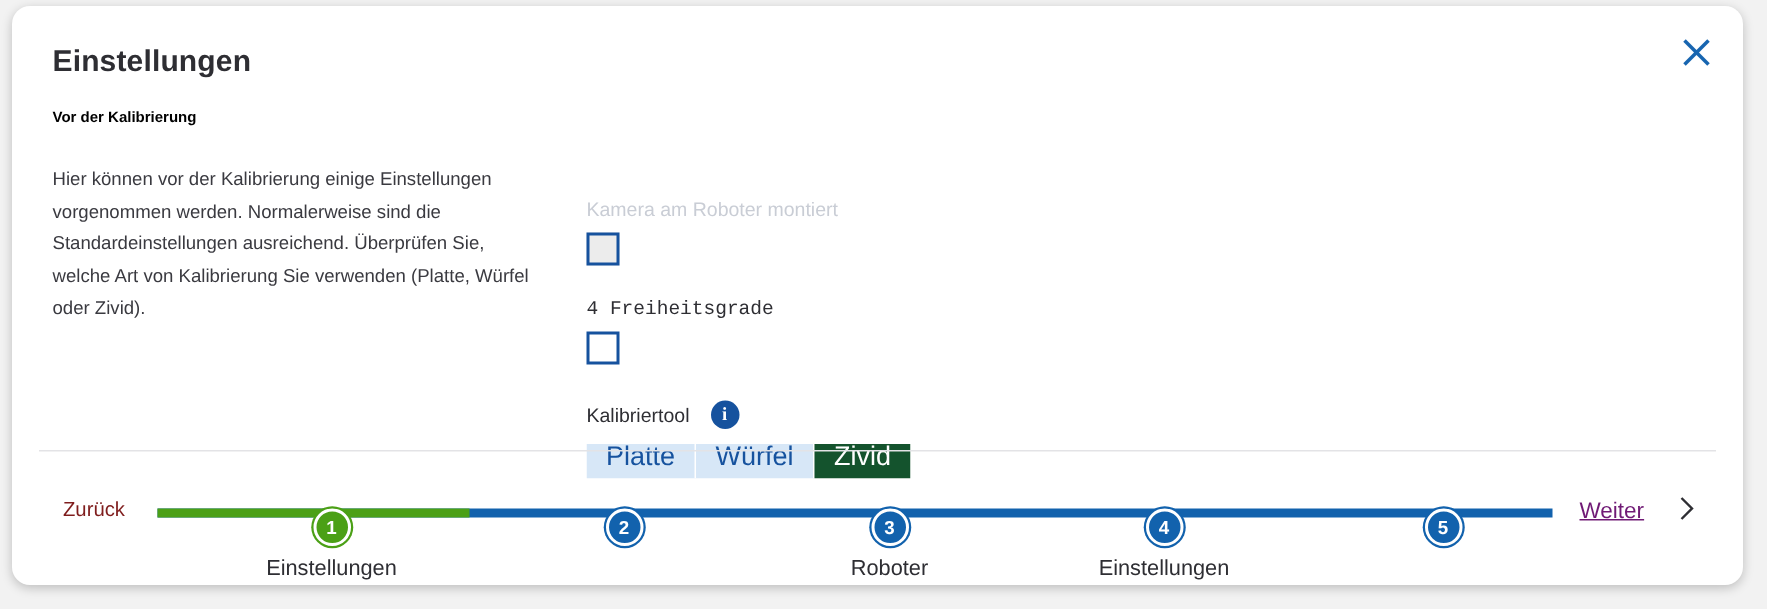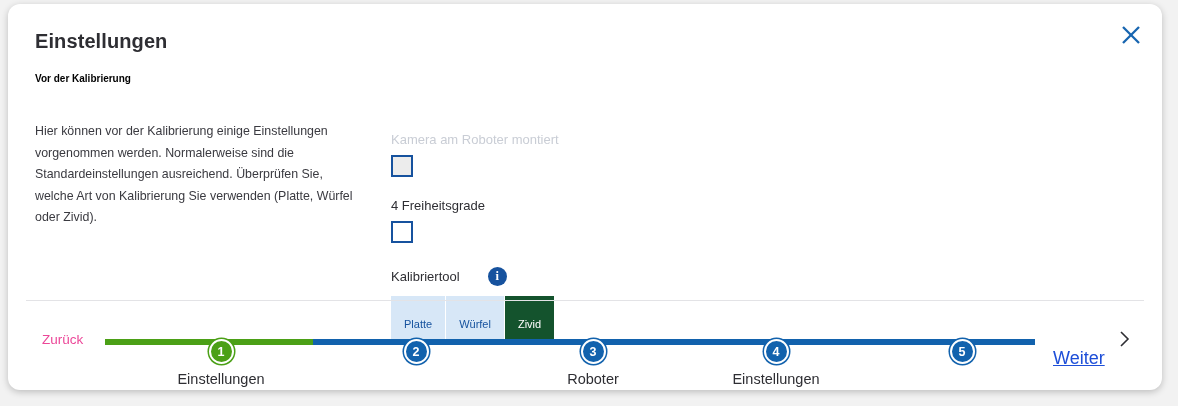--- a/index.html
+++ b/index.html
@@ -57,21 +57,21 @@
     position: absolute;
     left: 27px;
     top: 69px;
     font-size: 10px;
     font-weight: bold;
     color: #000000;
   }
   .body-text {
     position: absolute;
     left: 27px;
-    top: 117px;
+    top: 105px;
     width: 320px;
     font-size: 12.4px;
     line-height: 21.5px;
     color: #3a3a40;
   }
 
   
   .form-col {
     position: absolute;
     left: 383px;
@@ -96,26 +96,26 @@
     display: block;
     cursor: pointer;
     padding: 0;
   }
   .checkbox.disabled {
     background: #ececec;
     cursor: default;
   }
 
   .field-block { margin-bottom: 21px; }
-  .field-block.second { margin-bottom: 24px; }
+  .field-block.second { margin-bottom: 24px; font-family: Liberation Mono, monospace; }
 
   .tool-row {
     display: flex;
     align-items: center;
-    gap: 28px;
+    gap: 14px;
     margin-bottom: 10px;
   }
   .tool-row .field-label { margin-bottom: 0; }
 
   .info-icon {
     width: 19px;
     height: 19px;
     border-radius: 50%;
     background: #16529e;
     color: #ffffff;
@@ -128,22 +128,22 @@
     cursor: pointer;
     line-height: 1;
   }
 
   
   .segmented {
     display: inline-flex;
     overflow: hidden;
   }
   .seg {
-    font-size: 11px;
-    padding: 20px 13px 6px 13px;
+    font-size: 18px;
+    padding: 0 13px 6px 13px;
     background: #d7e7f7;
     color: #16529e;
     cursor: pointer;
     border: none;
     border-right: 1px solid #ffffff;
     font-family: "Liberation Sans", sans-serif;
     line-height: 17px;
   }
   .seg:last-child { border-right: none; }
   .seg.active {
@@ -166,29 +166,29 @@
     left: 0;
     top: 316px;
     width: 1154px;
     height: 70px;
   }
   .back-link {
     position: absolute;
     left: 34px;
     top: 12px;
     font-size: 13.5px;
-    color: #ec4899;
+    color: #7f1d1d;
     cursor: default;
   }
   .next-link {
     position: absolute;
     left: 1045px;
-    top: 28px;
-    font-size: 18px;
-    color: #1d4ed8;
+    top: 12px;
+    font-size: 15px;
+    color: #701a75;
     text-decoration: underline;
     cursor: pointer;
   }
   .next-chevron {
     position: absolute;
     left: 1108px;
     top: 10px;
     cursor: pointer;
   }
 

